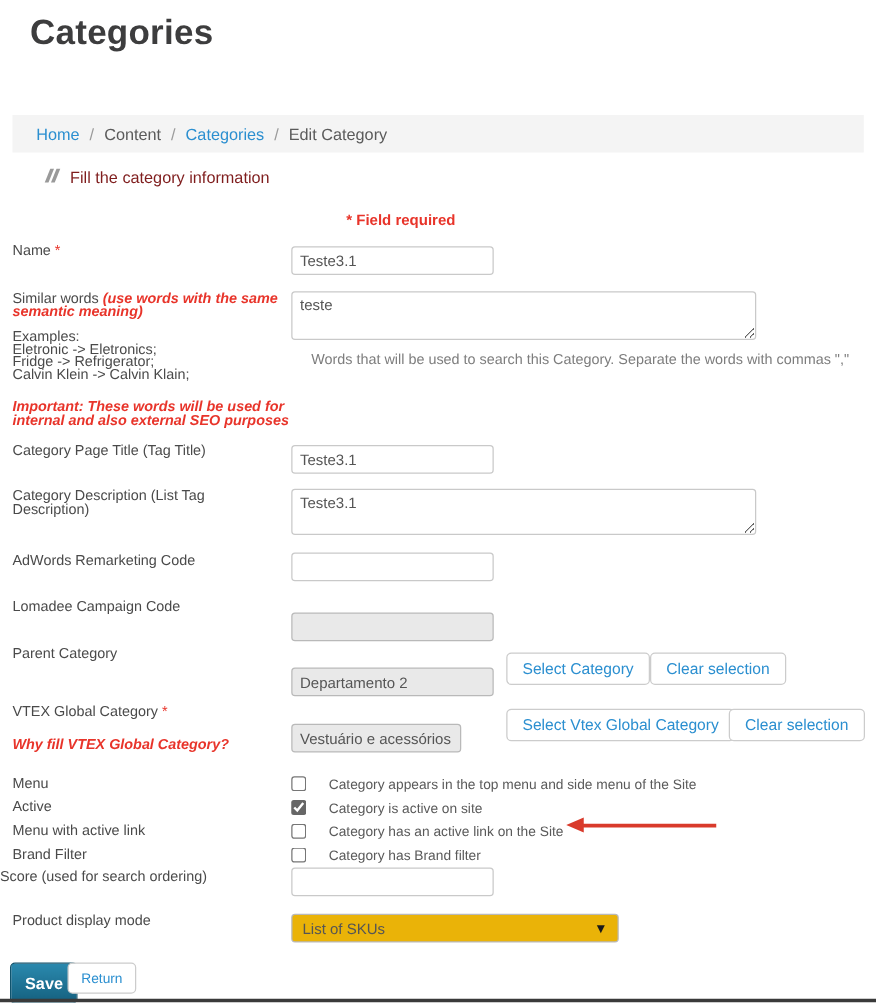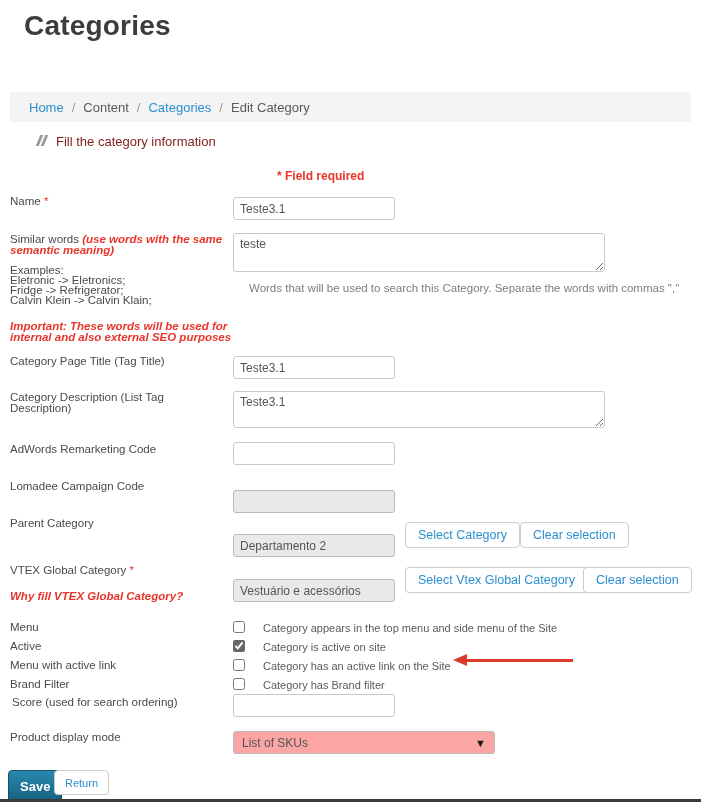--- a/index.html
+++ b/index.html
@@ -26,21 +26,21 @@
   input.txt{height:23px;}
   .txt:disabled,.txt.dis{background:#e9e9e9;border-color:#b9b9b9;color:#555;margin-top:11px;}
   textarea.txt{padding:3px 6px;resize:both;}
   .helper{font-size:11.5px;color:#7d7d7d;}
   .btn-white{box-sizing:border-box;height:26px;background:#fff;border:1px solid #ccc;border-radius:4px;
     color:#2b8fd0;font-size:12.5px;padding:0 12px;font-family:inherit;cursor:pointer;}
   .chk{width:12px;height:12px;margin:0;accent-color:#666;}
   .chk-desc{font-size:11px;color:#5a5a5a;}
   .select-box{box-sizing:border-box;width:262px;height:23px;border:1px solid #b9b9b9;border-radius:3px;
     display:flex;align-items:center;justify-content:space-between;padding:0 8px;font-size:12px;color:#555;
-    background:#fca5a5;cursor:pointer;}
+    background:#eab308;cursor:pointer;}
   .select-box .arr{font-size:11px;color:#1a1a1a;}
   .btn-save{height:33px;padding:0 11px;background:linear-gradient(#2a89ae,#15607f);border:1px solid #10536d;
     border-radius:4px;color:#fff;font-weight:bold;font-size:13px;font-family:inherit;cursor:pointer;}
   .btn-return{height:25px;padding:0 10px;background:#fff;border:1px solid #ccc;border-radius:4px;
     color:#2b8fd0;font-size:11px;font-family:inherit;cursor:pointer;}
   .arrow-line{position:absolute;left:466px;top:659px;width:107px;height:3px;background:#d93a2b;}
   .arrow-head{position:absolute;left:453px;top:654px;width:0;height:0;
     border-top:6px solid transparent;border-bottom:6px solid transparent;border-right:14px solid #d93a2b;}
   .bottom-bar{left:0;top:799px;width:701px;height:3px;background:#3a3a3a;}
 </style>
@@ -98,21 +98,21 @@
 <input class="abs txt dis" style="left: 233px; top: 479px; width: 162px;" type="text" disabled="" value="">
 
 <div class="abs label" style="left:10px;top:518px;">Parent Category</div>
 <input class="abs txt dis" style="left: 233px; top: 523px; width: 162px;" type="text" disabled="" value="Departamento 2">
 <button class="abs btn-white" style="left:405px;top:522px;">Select Category</button>
 <button class="abs btn-white" style="left:520px;top:522px;">Clear selection</button>
 
 <div class="abs label" style="left:10px;top:565px;">
   <span>VTEX Global Category </span><span class="red">*</span>
 </div>
-<input class="abs txt dis" style="left: 233px; top: 568px; width: 162px;" type="text" disabled="" value="Vestuário e acessórios">
+<input class="abs txt dis" style="left: 233px; top: 568px; width: 136px;" type="text" disabled="" value="Vestuário e acessórios">
 <button class="abs btn-white" style="left:405px;top:567px;">Select Vtex Global Category</button>
 <button class="abs btn-white" style="left:583px;top:567px;">Clear selection</button>
 <div class="abs red-it" style="left:10px;top:590px;font-size:11.5px;cursor:pointer;">Why fill VTEX Global Category?</div>
 
 <div class="abs label" style="left:10px;top:622px;">Menu</div>
 <input class="abs chk" style="left: 233px; top: 621px;" type="checkbox">
 <div class="abs chk-desc" style="left:263px;top:622px;">Category appears in the top menu and side menu of the Site</div>
 
 <div class="abs label" style="left:10px;top:641px;">Active</div>
 <input class="abs chk" style="left: 233px; top: 640px;" type="checkbox" checked="checked">
@@ -124,21 +124,21 @@
 
 <div class="abs label" style="left:10px;top:679px;">Brand Filter</div>
 <input class="abs chk" style="left: 233px; top: 678px;" type="checkbox">
 <div class="abs chk-desc" style="left:263px;top:679px;">Category has Brand filter</div>
 
 <div>
   <div class="arrow-head"></div>
   <div class="arrow-line"></div>
 </div>
 
-<div class="abs label" style="left:12px;top:697px;">Score (used for search ordering)</div>
+<div class="abs label" style="left:0;top:697px;">Score (used for search ordering)</div>
 <input class="abs txt" style="left: 233px; top: 694px; width: 162px;" type="text" value="">
 
 <div class="abs label" style="left:10px;top:732px;">Product display mode</div>
 <div class="abs select-box" style="left:233px;top:731px;">
   <span>List of SKUs</span>
   <span class="arr">▼</span>
 </div>
 
 <button class="abs btn-save" style="left:8px;top:770px;">Save</button>
 <button class="abs btn-return" style="left:54px;top:770px;">Return</button>

